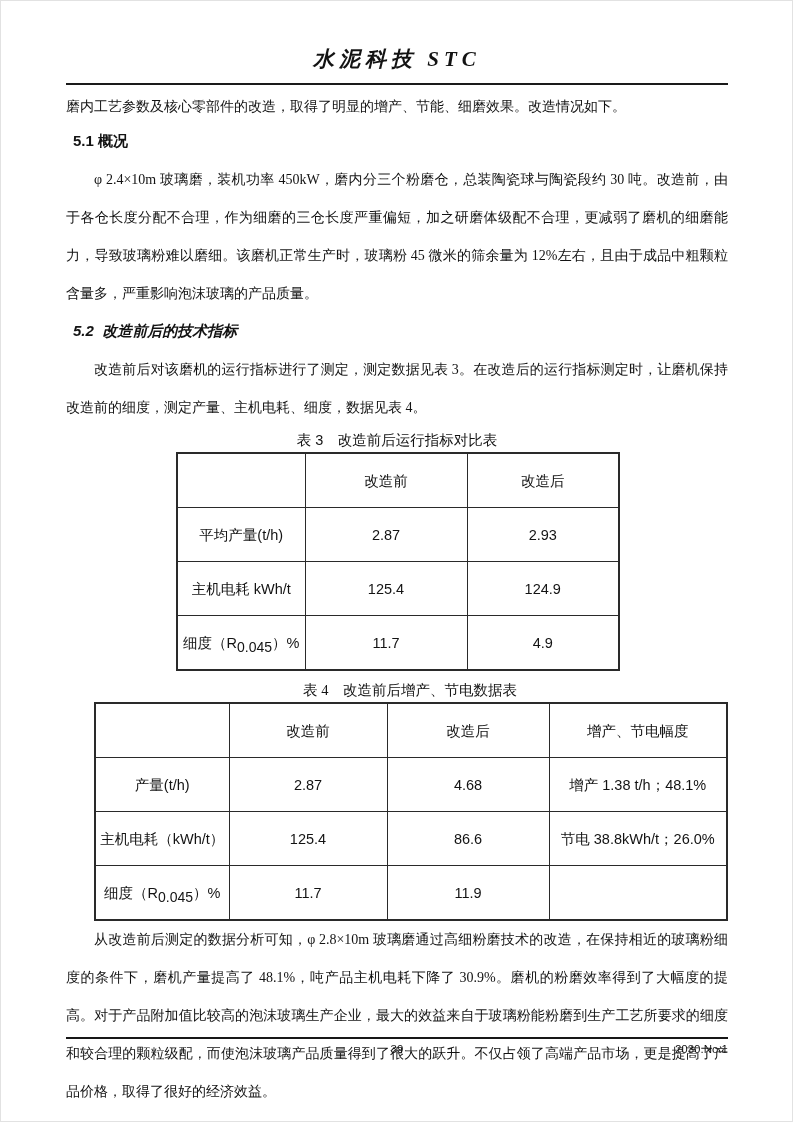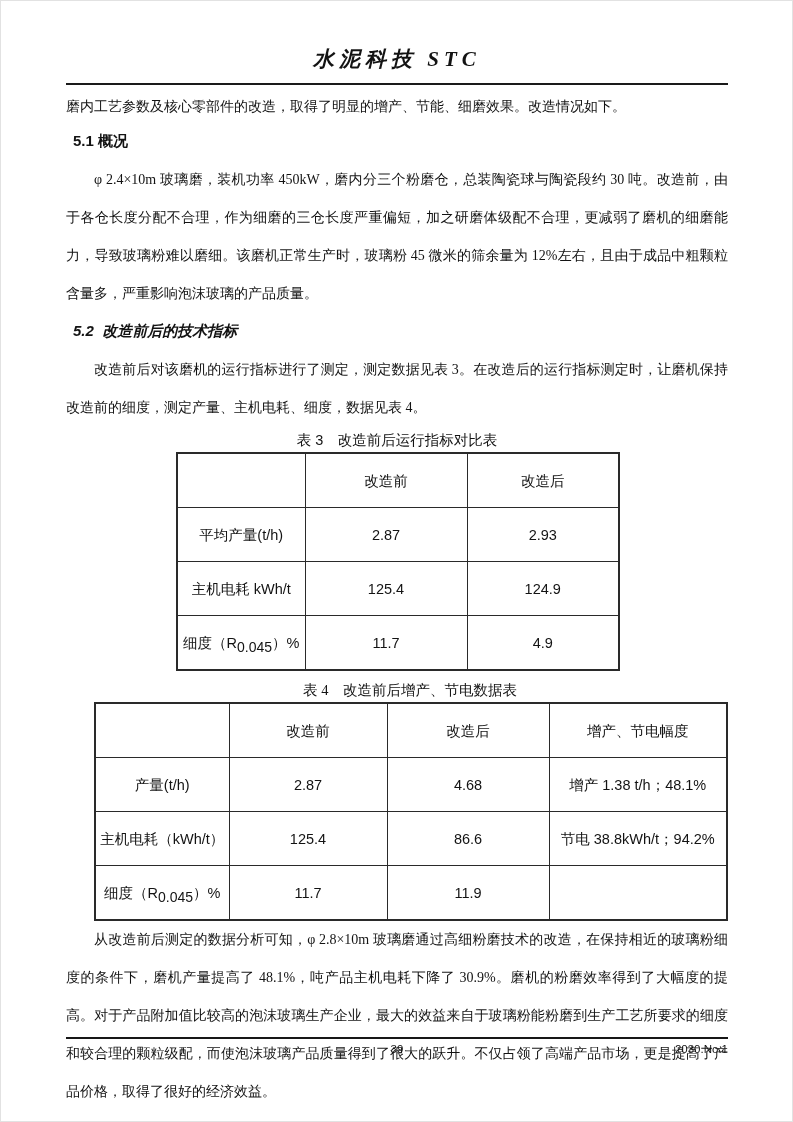--- a/index.html
+++ b/index.html
@@ -161,21 +161,21 @@
       <tr>
         <td>产量(t/h)</td>
         <td>2.87</td>
         <td>4.68</td>
         <td class="delta-cell">增产 1.38 t/h；48.1%</td>
       </tr>
       <tr>
         <td>主机电耗（kWh/t）</td>
         <td>125.4</td>
         <td>86.6</td>
-        <td class="delta-cell">节电 38.8kWh/t；94.2%</td>
+        <td class="delta-cell">节电 38.8kWh/t；26.0%</td>
       </tr>
       <tr>
         <td><span>细度（R</span><sub>0.045</sub><span>）%</span></td>
         <td>11.7</td>
         <td>11.9</td>
         <td class="delta-cell"></td>
       </tr>
     </tbody>
       </table>
 

